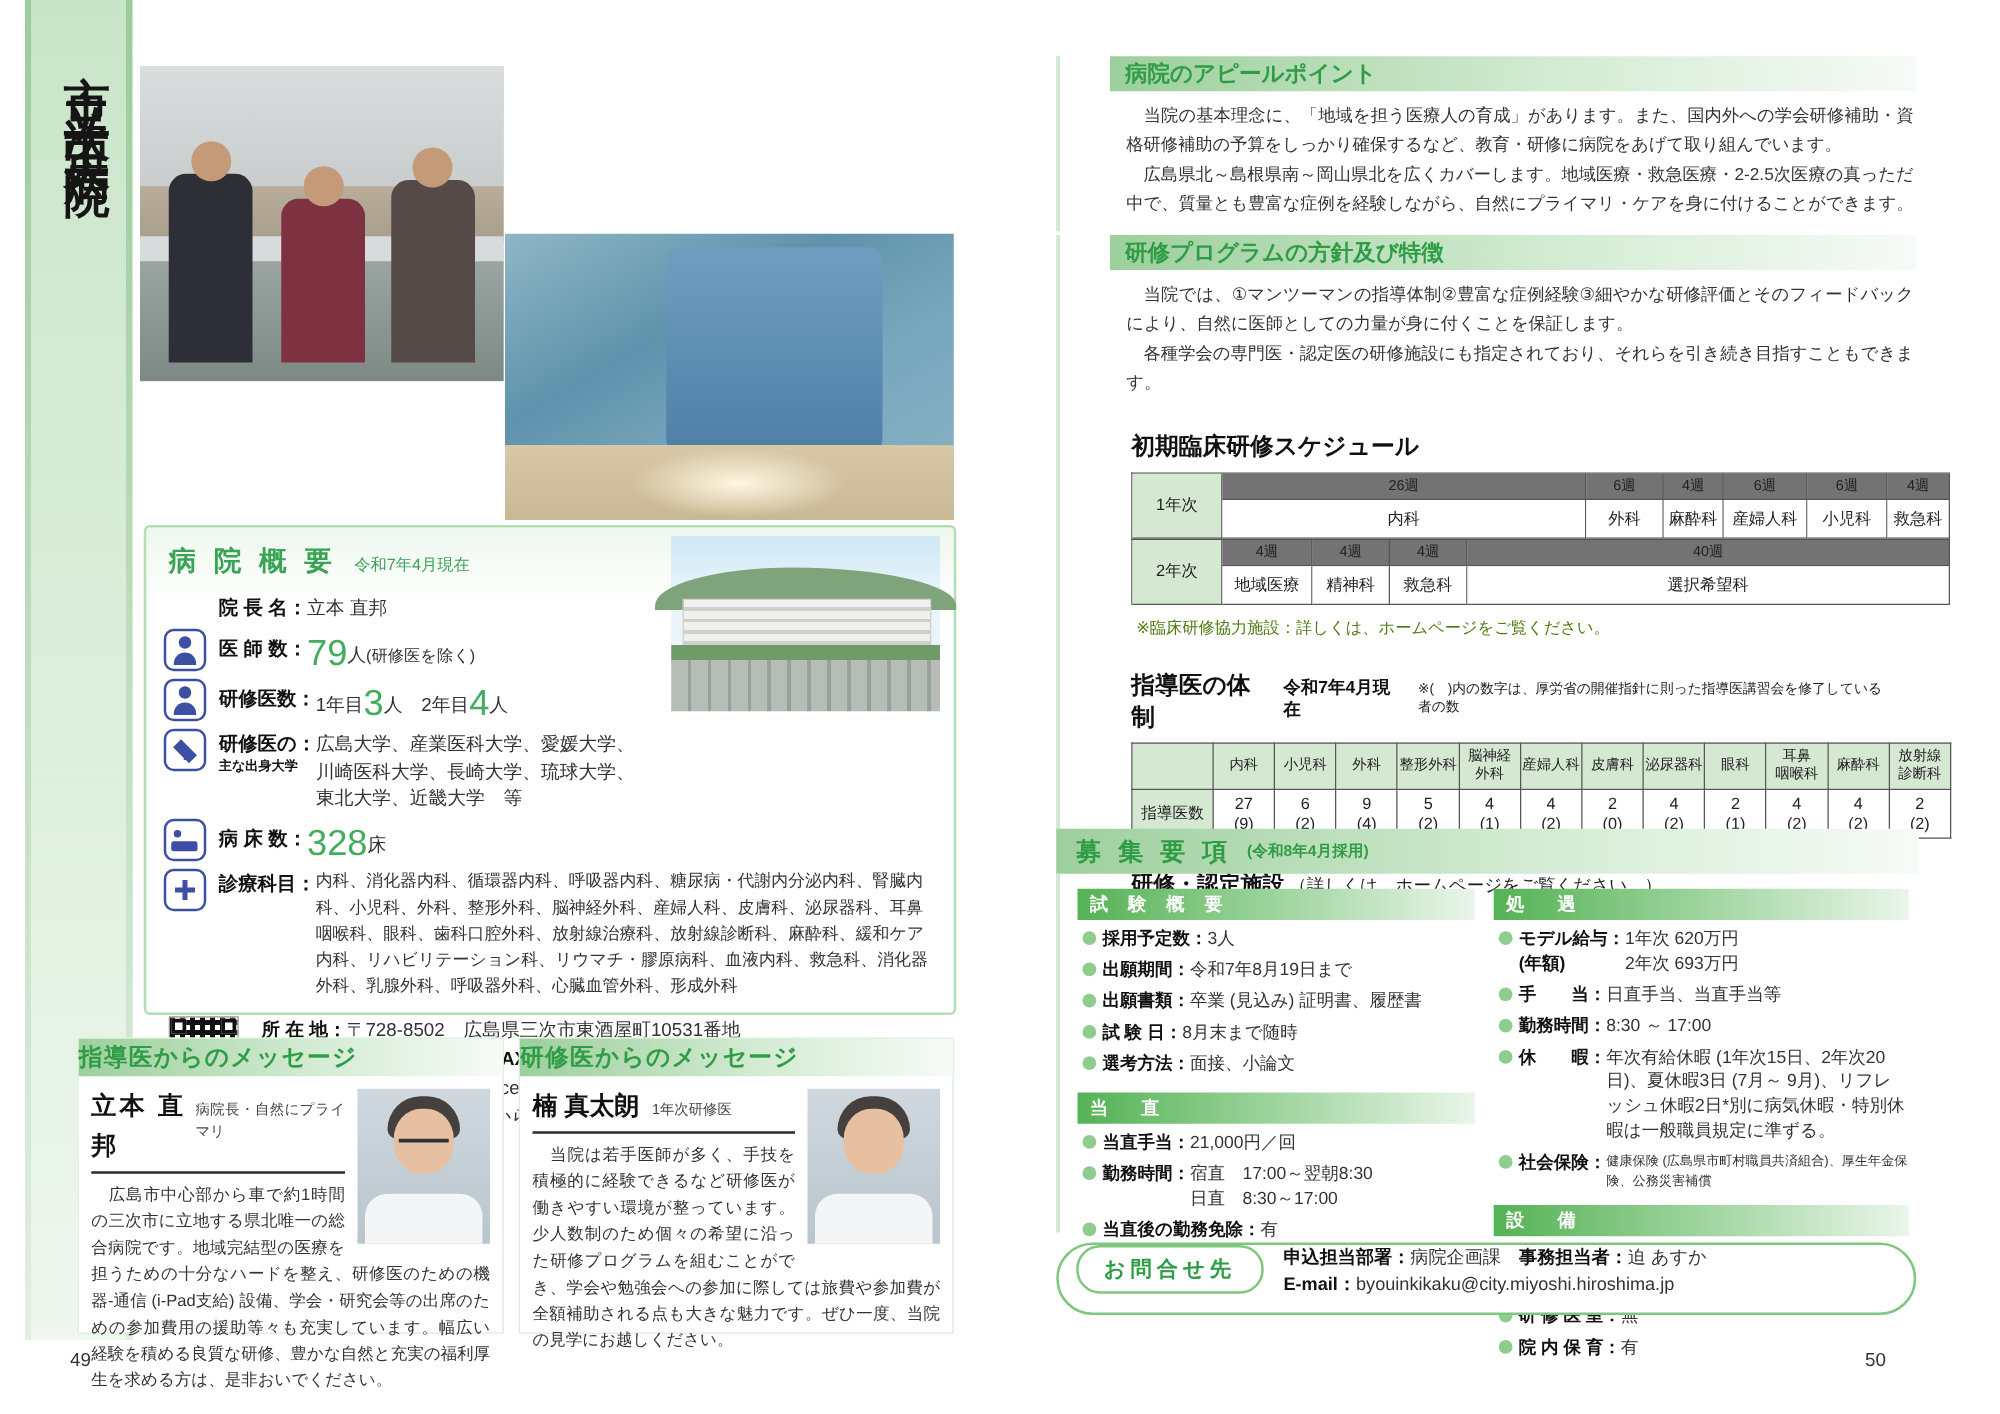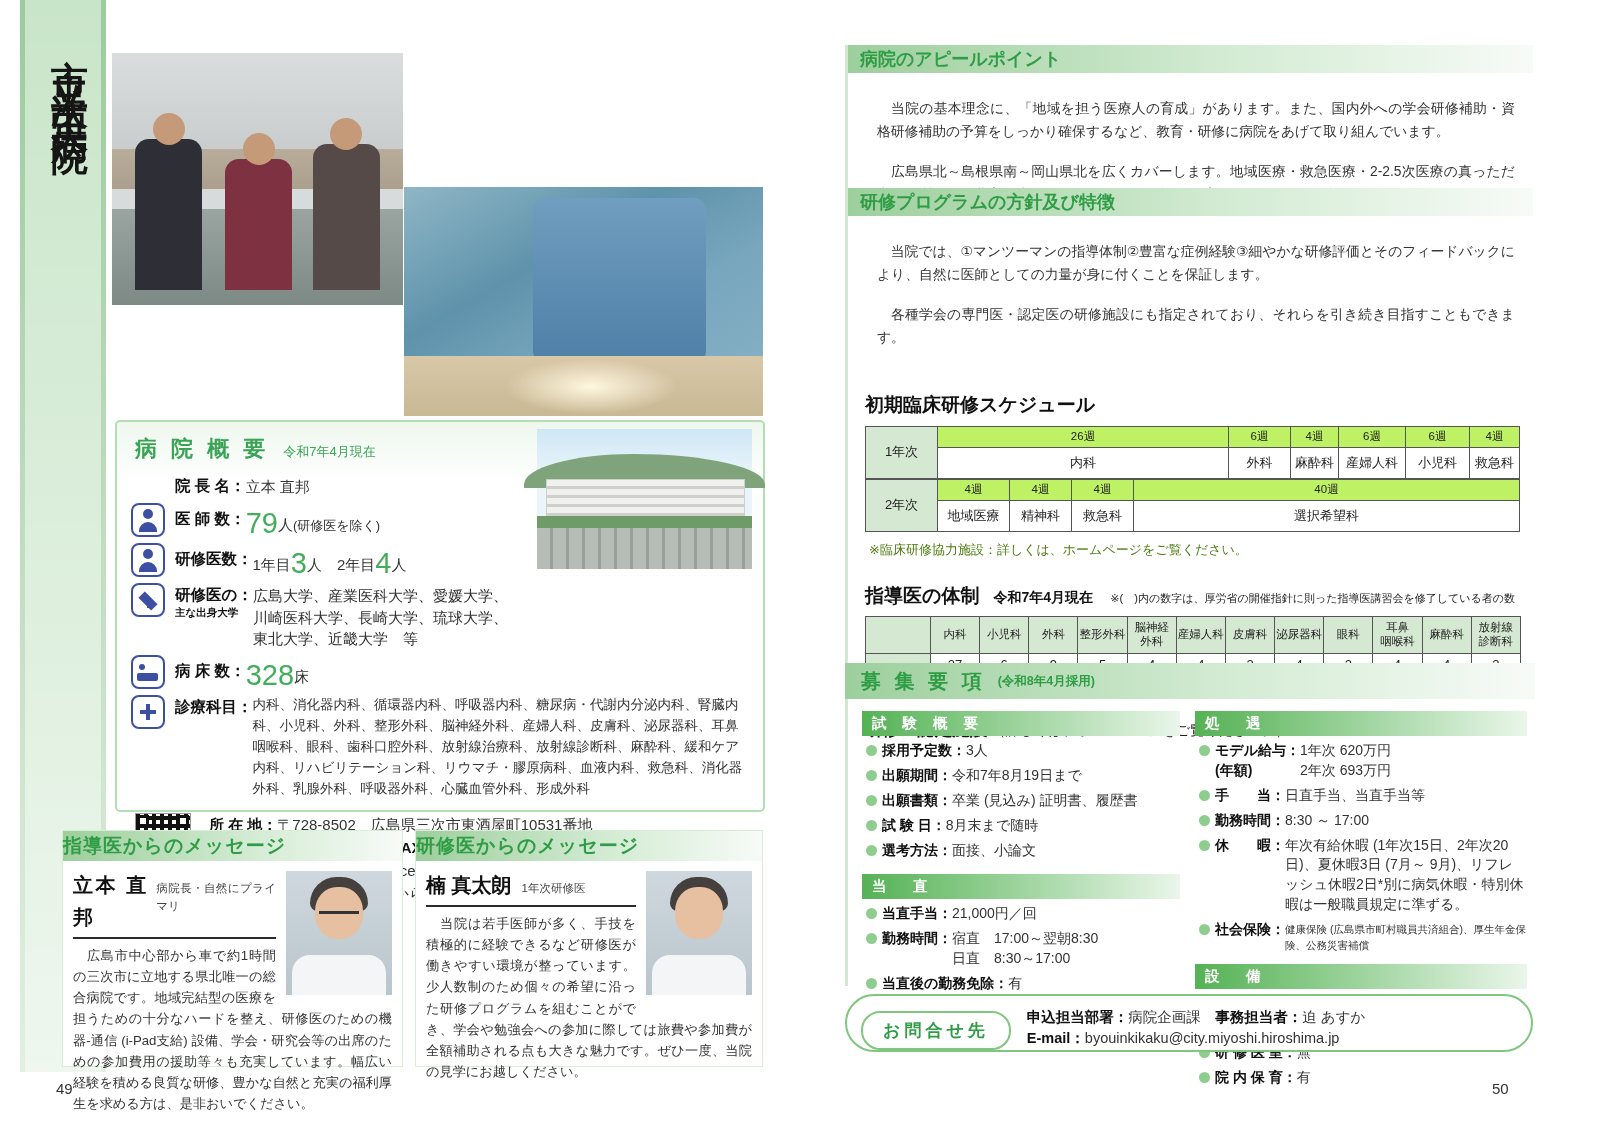--- a/index.html
+++ b/index.html
@@ -99,35 +99,35 @@
     background:linear-gradient(180deg,#cfd8de,#b9c5cc);}
   .p-hair{position:absolute;top:6px;left:24px;width:58px;height:34px;border-radius:28px 28px 8px 8px;background:#45403e;}
   .p-face{position:absolute;top:16px;left:29px;width:48px;height:52px;border-radius:46%;background:#e6c0a0;}
   .p-glasses{position:absolute;top:40px;left:33px;width:40px;height:8px;border-top:3px solid #333;}
   .p-body{position:absolute;bottom:-6px;left:6px;width:94px;height:46px;border-radius:18px 18px 0 0;background:#f4f5f6;}
   .msg-namerow{border-bottom:2px solid #2b2b2b;padding-bottom:4px;margin-bottom:6px;display:flex;align-items:baseline;gap:10px;}
   .msg-name{font-size:20px;font-weight:bold;color:#111;}
   .msg-role{font-size:11.5px;color:#444;}
 
   
-  .sec{border-left:3px solid #cfe8cf;box-sizing:border-box;}
+  .sec{border-left:3px solid #cfe8cf;box-sizing:border-box;padding-left:40px;}
   .appeal-sec{left:845px;top:45px;width:688px;}
   .policy-sec{left:845px;top:188px;width:688px;}
   .sec .hbar{height:28px;font-size:18px;padding-left:12px;}
   .sec-body{padding:8px 2px 10px 13px;font-size:13.8px;line-height:1.7;color:#333;text-align:justify;}
-  .sec-body p{margin:16px;}
+  .sec-body p{margin:0;}
 
   .blk-title{font-size:19px;font-weight:bold;color:#111;}
   .sched-wrap{margin:16px 0 0 17px;}
   .sched-grid{display:grid;border-top:1px solid #555;border-left:1px solid #555;width:654px;}
   .g1{grid-template-columns:72px 291px 62px 48px 67px 64px 50px;grid-template-rows:21px 31px;}
   .g2{grid-template-columns:72px 72px 62px 62px 386px;grid-template-rows:21px 31px;margin-top:0;}
   .sc{border-right:1px solid #555;border-bottom:1px solid #555;display:flex;align-items:center;justify-content:center;box-sizing:border-box;}
   .sy{grid-row:1/3;background:#d5e8d2;font-size:13px;color:#222;}
-  .sw{background:#bef264;font-size:11.5px;color:#222;text-align:center;}
+  .sw{background:#737373;font-size:11.5px;color:#222;text-align:center;}
   .sd{background:#fff;font-size:13px;color:#222;}
   .sched-note{font-size:13px;color:#4d7c0f;margin:9px 0 0 4px;}
 
   .mentors-wrap{margin:24px 0 0 17px;}
   .mt-titlerow{display:flex;align-items:baseline;gap:14px;}
   .mt-asof{font-size:14px;color:#111;font-weight:bold;}
   .mt-note{font-size:11px;color:#222;margin-left:auto;margin-right:18px;}
   table.mtable{border-collapse:collapse;table-layout:fixed;width:656px;margin-top:7px;}
   table.mtable th,table.mtable td{border:1px solid #555;text-align:center;padding:2px 0;}
   table.mtable th{background:#d5e8d2;font-size:11.5px;font-weight:normal;color:#222;height:32px;}
@@ -148,21 +148,21 @@
   .col-r{left:347px;width:332px;}
   .bi{display:flex;align-items:flex-start;margin:5px 0 0 4px;font-size:14px;line-height:1.42;}
   .dot{flex:none;width:11px;height:11px;border-radius:50%;background:#8fcd8f;margin:4px 5px 0 0;}
   .bi-l{flex:none;font-weight:bold;color:#111;white-space:pre-line;}
   .bi-v{color:#333;white-space:pre-line;flex:1;}
   .bi-sm .bi-v{font-size:10.5px;line-height:1.5;margin-top:2px;}
   .gap-top{margin-top:14px;}
 
   
   .contact-bar{left:845px;top:994px;width:688px;height:58px;border:2px solid #7fc77f;border-radius:29px;
-    box-sizing:border-box;display:flex;align-items:flex-end;padding:0 14px;gap:16px;background:#fff;}
+    box-sizing:border-box;display:flex;align-items:flex-start;padding:0 14px;gap:16px;background:#fff;}
   .contact-pill{flex:none;border:2px solid #7fc77f;border-radius:19px;color:#2f9d46;font-size:17px;
     font-weight:bold;letter-spacing:4px;padding:6px 20px;}
   .contact-text{font-size:14.5px;color:#333;line-height:1.5;}
   .contact-text b{color:#111;}
 
   .pagenum{font-size:15px;color:#333;}
   #pg-left{left:56px;top:1080px;}
   #pg-right{left:1492px;top:1080px;}
 </style>
 </head>

